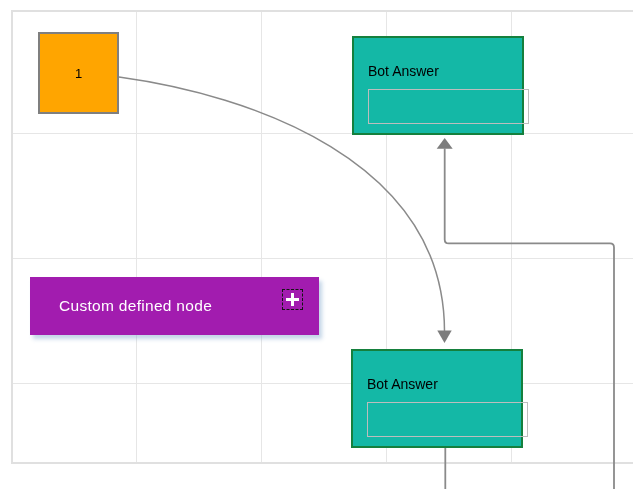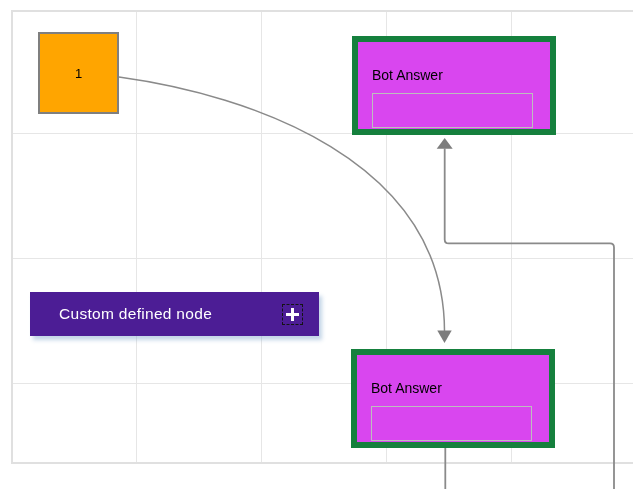--- a/index.html
+++ b/index.html
@@ -55,24 +55,24 @@
     background: #ffa500;
     border: 2px solid #7f7f7f;
     display: flex;
     align-items: center;
     justify-content: center;
     font-size: 13px;
     color: #000000;
   }
 
   .bot-node {
-    width: 204px;
+    width: 172px;
     height: 99px;
-    background: #d946ef;
-    border: 6px solid #15803d;
+    background: #14b8a6;
+    border: 2px solid #15803d;
   }
   .bot-node.top    { left: 352px; top: 36px;  }
   .bot-node.bottom { left: 351px; top: 349px; }
 
   .bot-title {
     position: absolute;
     left: 14px;
     top: 25px;
     font-size: 14px;
     color: #000000;
@@ -84,24 +84,24 @@
     left: 14px;
     top: 51px;
     width: 161px;
     height: 35px;
     border: 1px solid #bdbdbd;
     background: transparent;
   }
 
   .custom-node {
     left: 30px;
-    top: 292px;
+    top: 277px;
     width: 289px;
-    height: 44px;
-    background: #4c1d95;
+    height: 58px;
+    background: #a21caf;
     box-shadow: 3px 4px 4px rgba(125, 165, 205, 0.45);
   }
 
   .custom-label {
     position: absolute;
     left: 29px;
     top: 50%;
     transform: translateY(-50%);
     font-size: 15.5px;
     letter-spacing: 0.3px;

